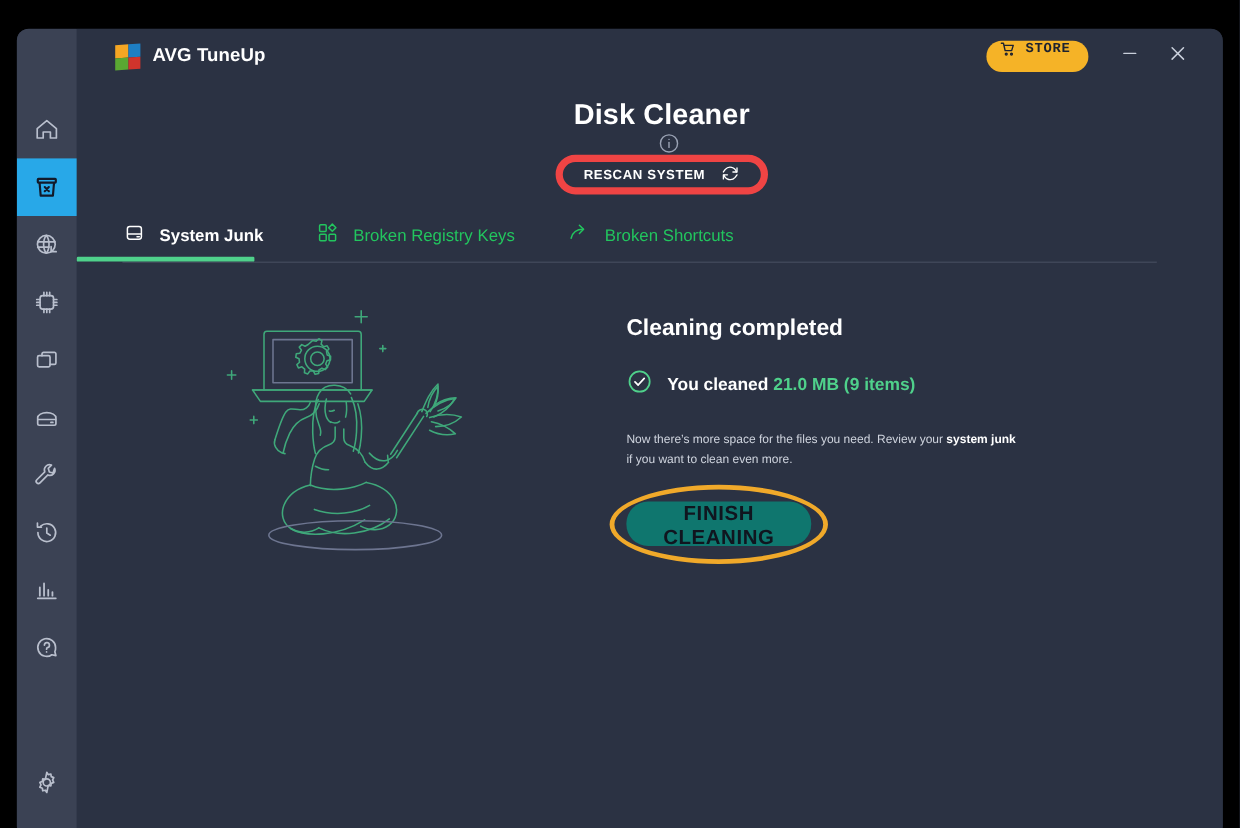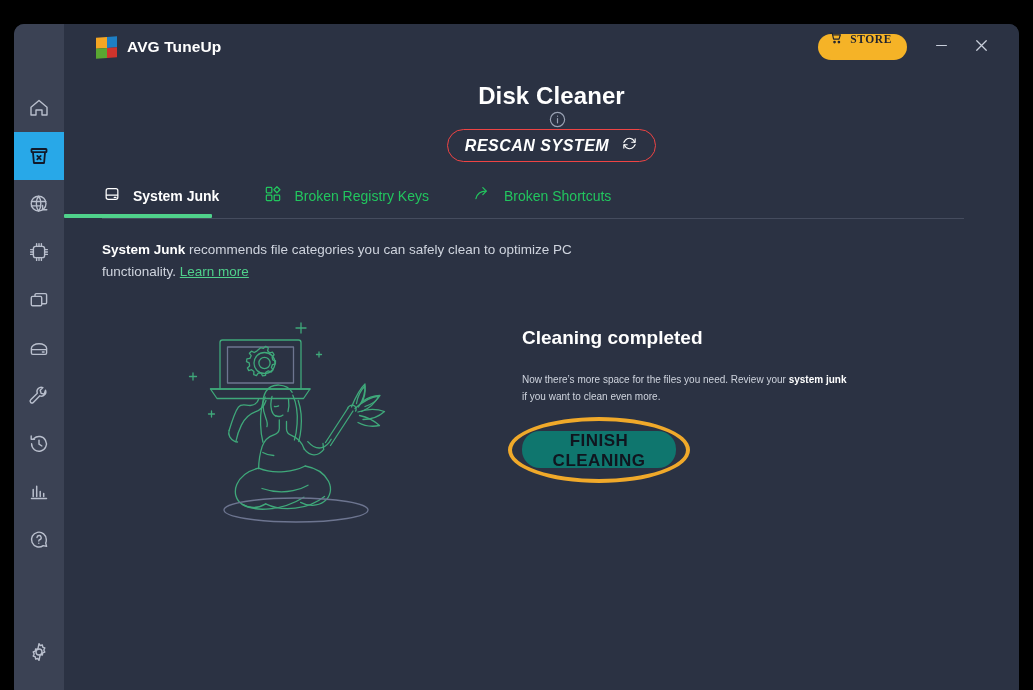--- a/index.html
+++ b/index.html
@@ -110,24 +110,24 @@
     background: #f5b327;
     color: #1d2230;
     border: none;
     border-radius: 13px;
     height: 26px;
     padding: 0 15px 16px 11px;
     font-size: 11.5px;
     font-weight: bold;
     letter-spacing: 0.6px;
     display: inline-flex;
-    align-items: center;
+    align-items: flex-start;
     gap: 7px;
     cursor: pointer;
-    font-family: Liberation Serif, serif;
+    font-family: Liberation Mono, monospace;
   }
   .win-btn {
     width: 40px;
     height: 36px;
     display: flex;
     align-items: center;
     justify-content: center;
     color: #c9cfdb;
     cursor: pointer;
   }
@@ -148,34 +148,33 @@
   }
   .info-ic {
     margin-left: 11px;
     color: #9aa2b4;
     display: flex;
     align-items: center;
   }
   .hdr-spacer { flex: 1; }
   .rescan-btn {
     background: transparent;
-    border: 1px solid #ef4444;
+    border: 6px solid #ef4444;
     color: #ffffff;
     border-radius: 18px;
     height: 33px;
     padding: 0 17px;
-    font-size: 16px;
+    font-size: 11px;
     font-weight: bold;
     letter-spacing: 0.5px;
     display: inline-flex;
     align-items: center;
     gap: 12px;
     cursor: pointer;
     font-family: inherit;
-    font-style: italic;
   }
 
   
   .tabs {
     display: flex;
     align-items: flex-end;
     padding: 0 0 0 38px;
     margin-top: 22px;
     position: relative;
   }
@@ -504,23 +503,20 @@
             <path d="M11.8 4.4l4.2 4.1-4.2 4.2"></path>
           </svg>
         </span>
         <span>Broken Shortcuts</span>
       </div>
 
       <div class="tab-underline" style="width:148px"></div>
     </div>
     <div class="tabs-rule"></div>
 
-    <div class="desc">
-      <b>System Junk</b><span> recommends file categories you can safely clean to optimize PC functionality. </span><span class="link">Learn more</span>
-    </div>
 
     <div class="content">
 
       <div class="illus">
         <svg width="300" height="225" viewBox="0 0 300 225" fill="none" stroke="#3fa87a" stroke-width="1.3" stroke-linecap="round" stroke-linejoin="round">
 
           <path d="M139 12v10M134 17h10"></path>
           <path d="M31 62v7M27.5 65.5h7"></path>
           <path d="M49.5 100v6M46.5 103h6"></path>
           <path d="M157 41v5M154.5 43.5h5"></path>
@@ -575,20 +571,31 @@
           <path d="M103.7 192.9c8.6 4.2 19.6 5.5 29.5 4.3 11.3-1.4 21.8-5.8 29.3-11.8"></path>
           <path d="M100 177.5c10 3.5 21 4.2 31 2.2 5.5-1.1 10.7-3 15-5.5"></path>
 
           <ellipse cx="134" cy="199" rx="72" ry="12" stroke="#6d7590"></ellipse>
         </svg>
       </div>
 
       <div class="panel">
         <h2>Cleaning completed</h2>
 
+        <div class="cleaned-row">
+          <span>
+            <svg width="22" height="22" viewBox="0 0 24 24" fill="none" stroke="#4fd18b" stroke-width="1.6" stroke-linecap="round" stroke-linejoin="round">
+              <circle cx="12" cy="12" r="9.2"></circle>
+              <path d="M7.8 12.2l2.9 2.9 5.5-6" stroke="#ffffff"></path>
+            </svg>
+          </span>
+          <span class="cleaned-text">
+            <span>You cleaned </span><span class="cleaned-amt">21.0 MB (9 items)</span>
+          </span>
+        </div>
 
         <p>
           <span>Now there’s more space for the files you need.</span>
           <span>Review your </span><b>system junk</b><span> if you want to clean even more.</span>
         </p>
 
         <div class="finish-wrap">
           <button class="finish-btn">FINISH CLEANING</button>
           <div class="annot-ellipse"></div>
         </div>

